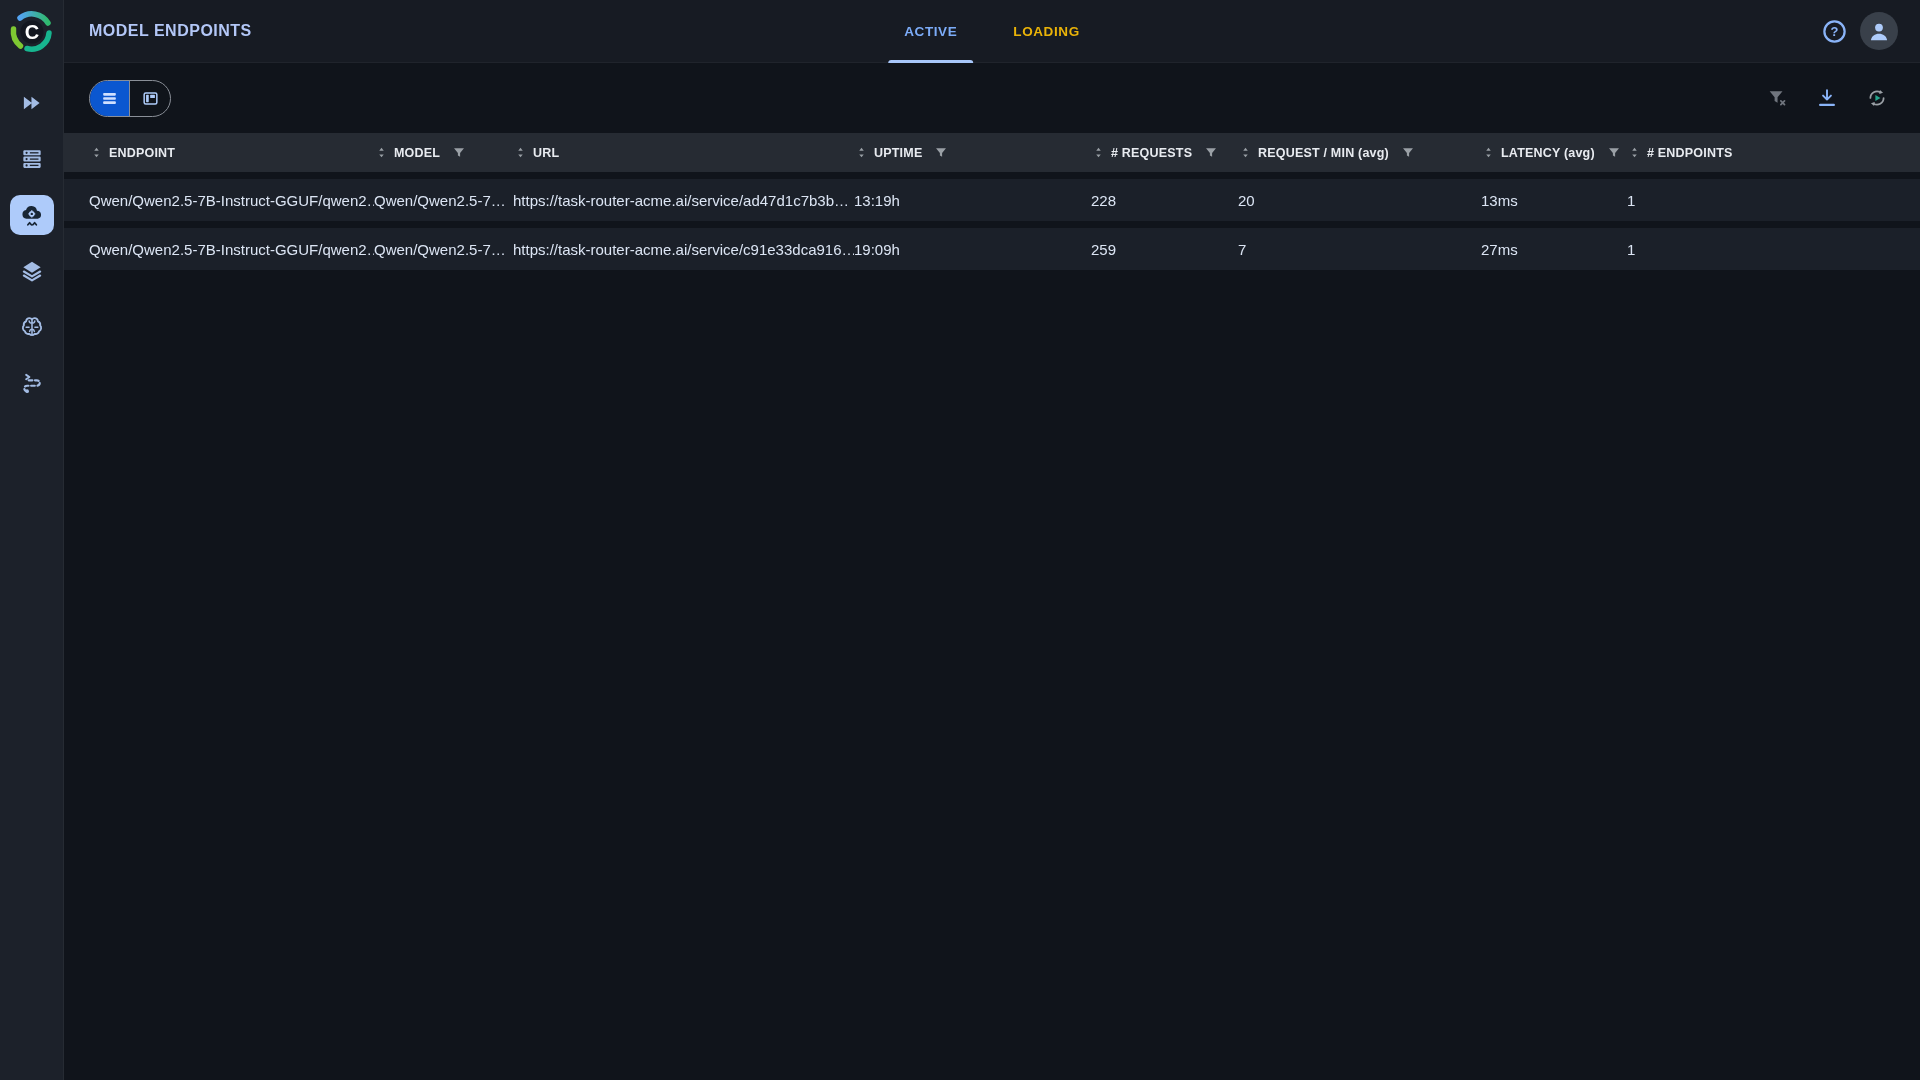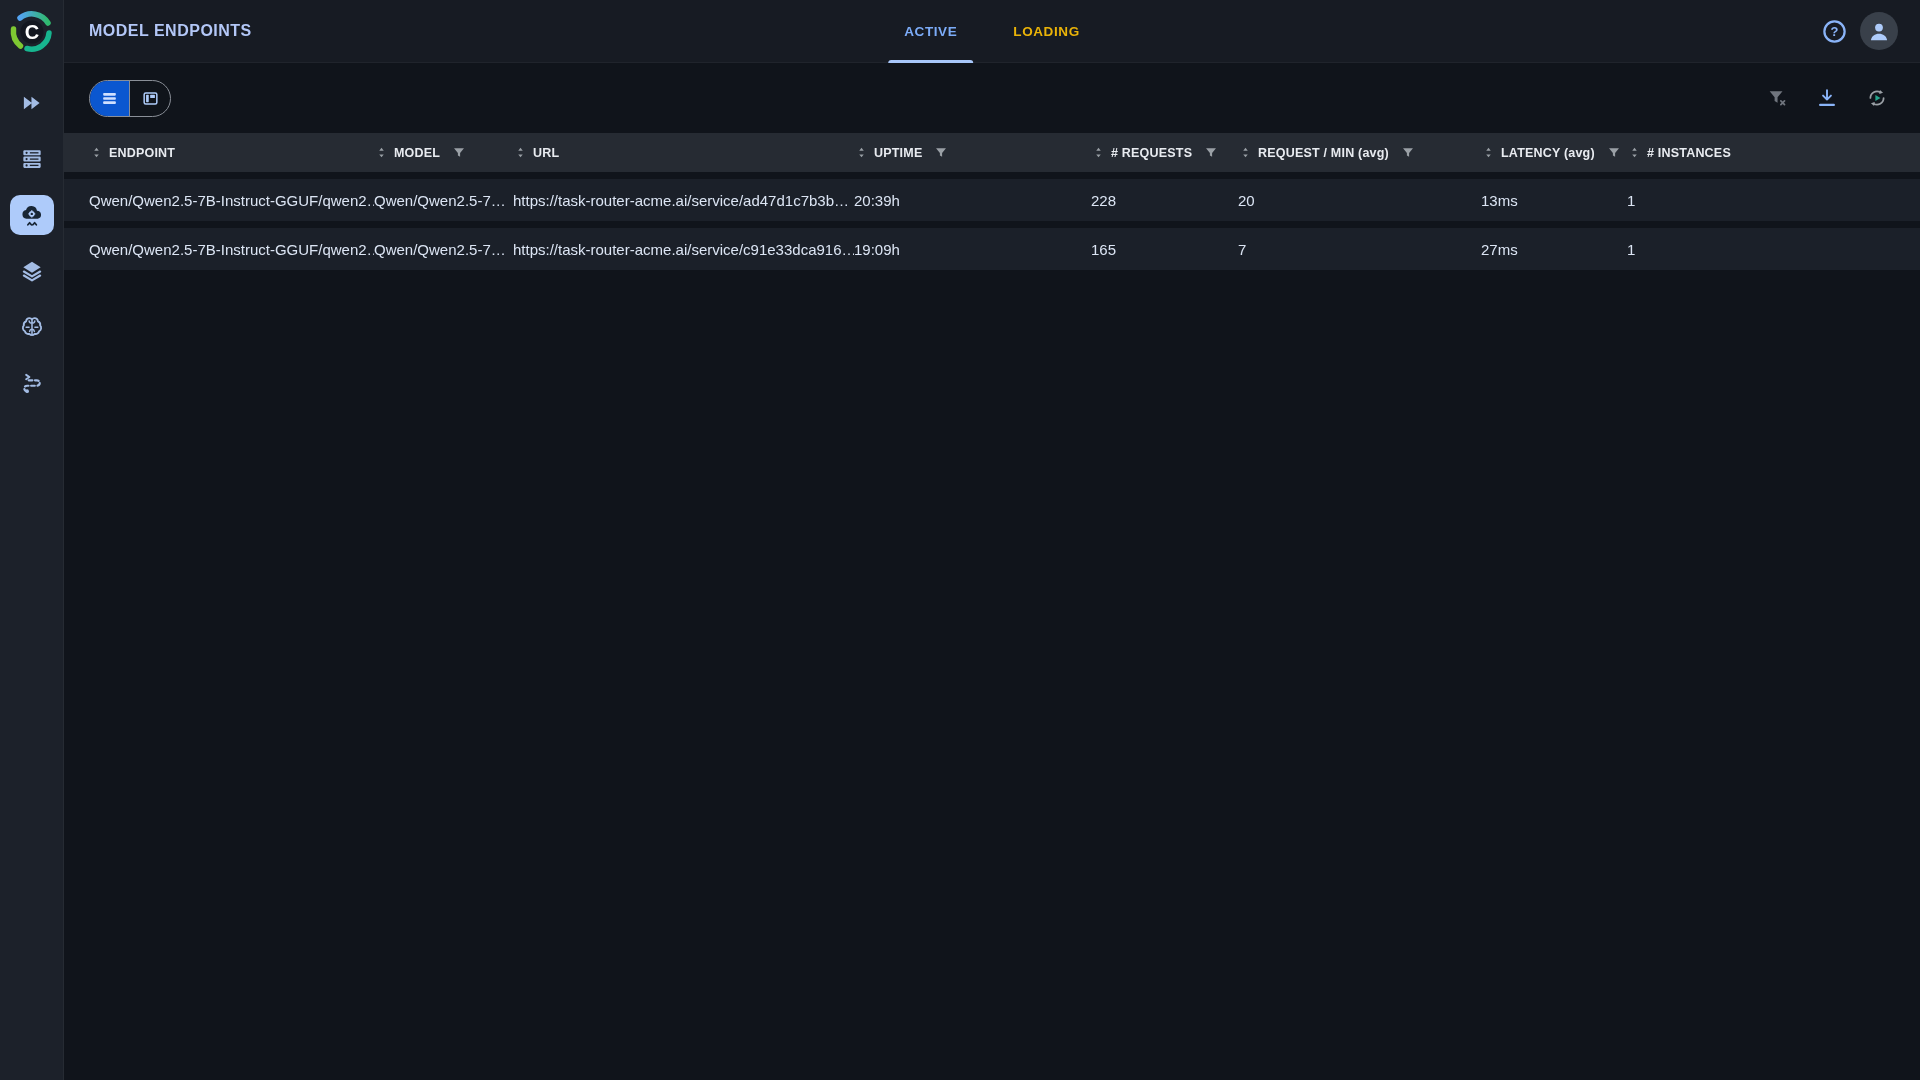--- a/index.html
+++ b/index.html
@@ -321,41 +321,41 @@
                 </svg>
               </span>
           </div>
           <div class="th">
             <span class="sort-icon">
                 <svg viewBox="0 0 24 24" fill="#9aa0a6">
                   <path d="M12 4.5l3.6 4.5H8.4z"></path>
                   <path d="M12 19.5l-3.6-4.5h7.2z"></path>
                 </svg>
               </span>
-            <span># INSTANCES</span>
+            <span># ENDPOINTS</span>
           </div>
         </div>
 
         <div class="grid-cols trow">
           <div class="td">Qwen/Qwen2.5-7B-Instruct-GGUF/qwen2…</div>
           <div class="td">Qwen/Qwen2.5-7…</div>
           <div class="td">https://task-router-acme.ai/service/ad47d1c7b3b…</div>
-          <div class="td">20:39h</div>
+          <div class="td">13:19h</div>
           <div class="td">228</div>
           <div class="td">20</div>
           <div class="td">13ms</div>
           <div class="td">1</div>
         </div>
 
         <div class="grid-cols trow">
           <div class="td">Qwen/Qwen2.5-7B-Instruct-GGUF/qwen2…</div>
           <div class="td">Qwen/Qwen2.5-7…</div>
           <div class="td">https://task-router-acme.ai/service/c91e33dca916…</div>
           <div class="td">19:09h</div>
-          <div class="td">165</div>
+          <div class="td">259</div>
           <div class="td">7</div>
           <div class="td">27ms</div>
           <div class="td">1</div>
         </div>
 
       </div>
     </div>
   </div>
 </div>
 

